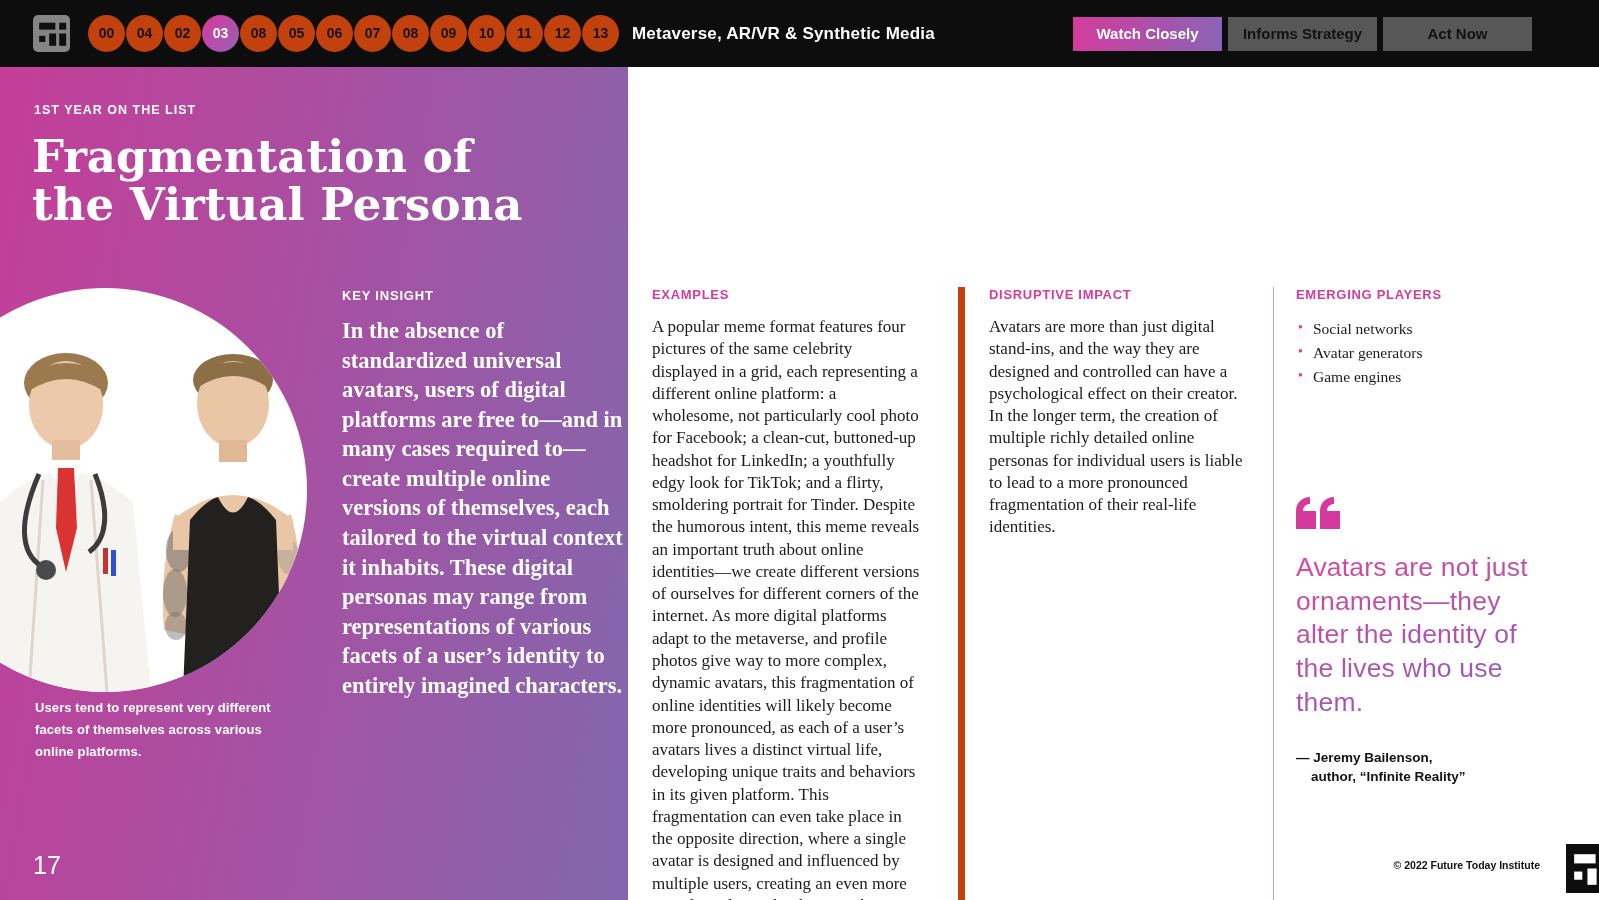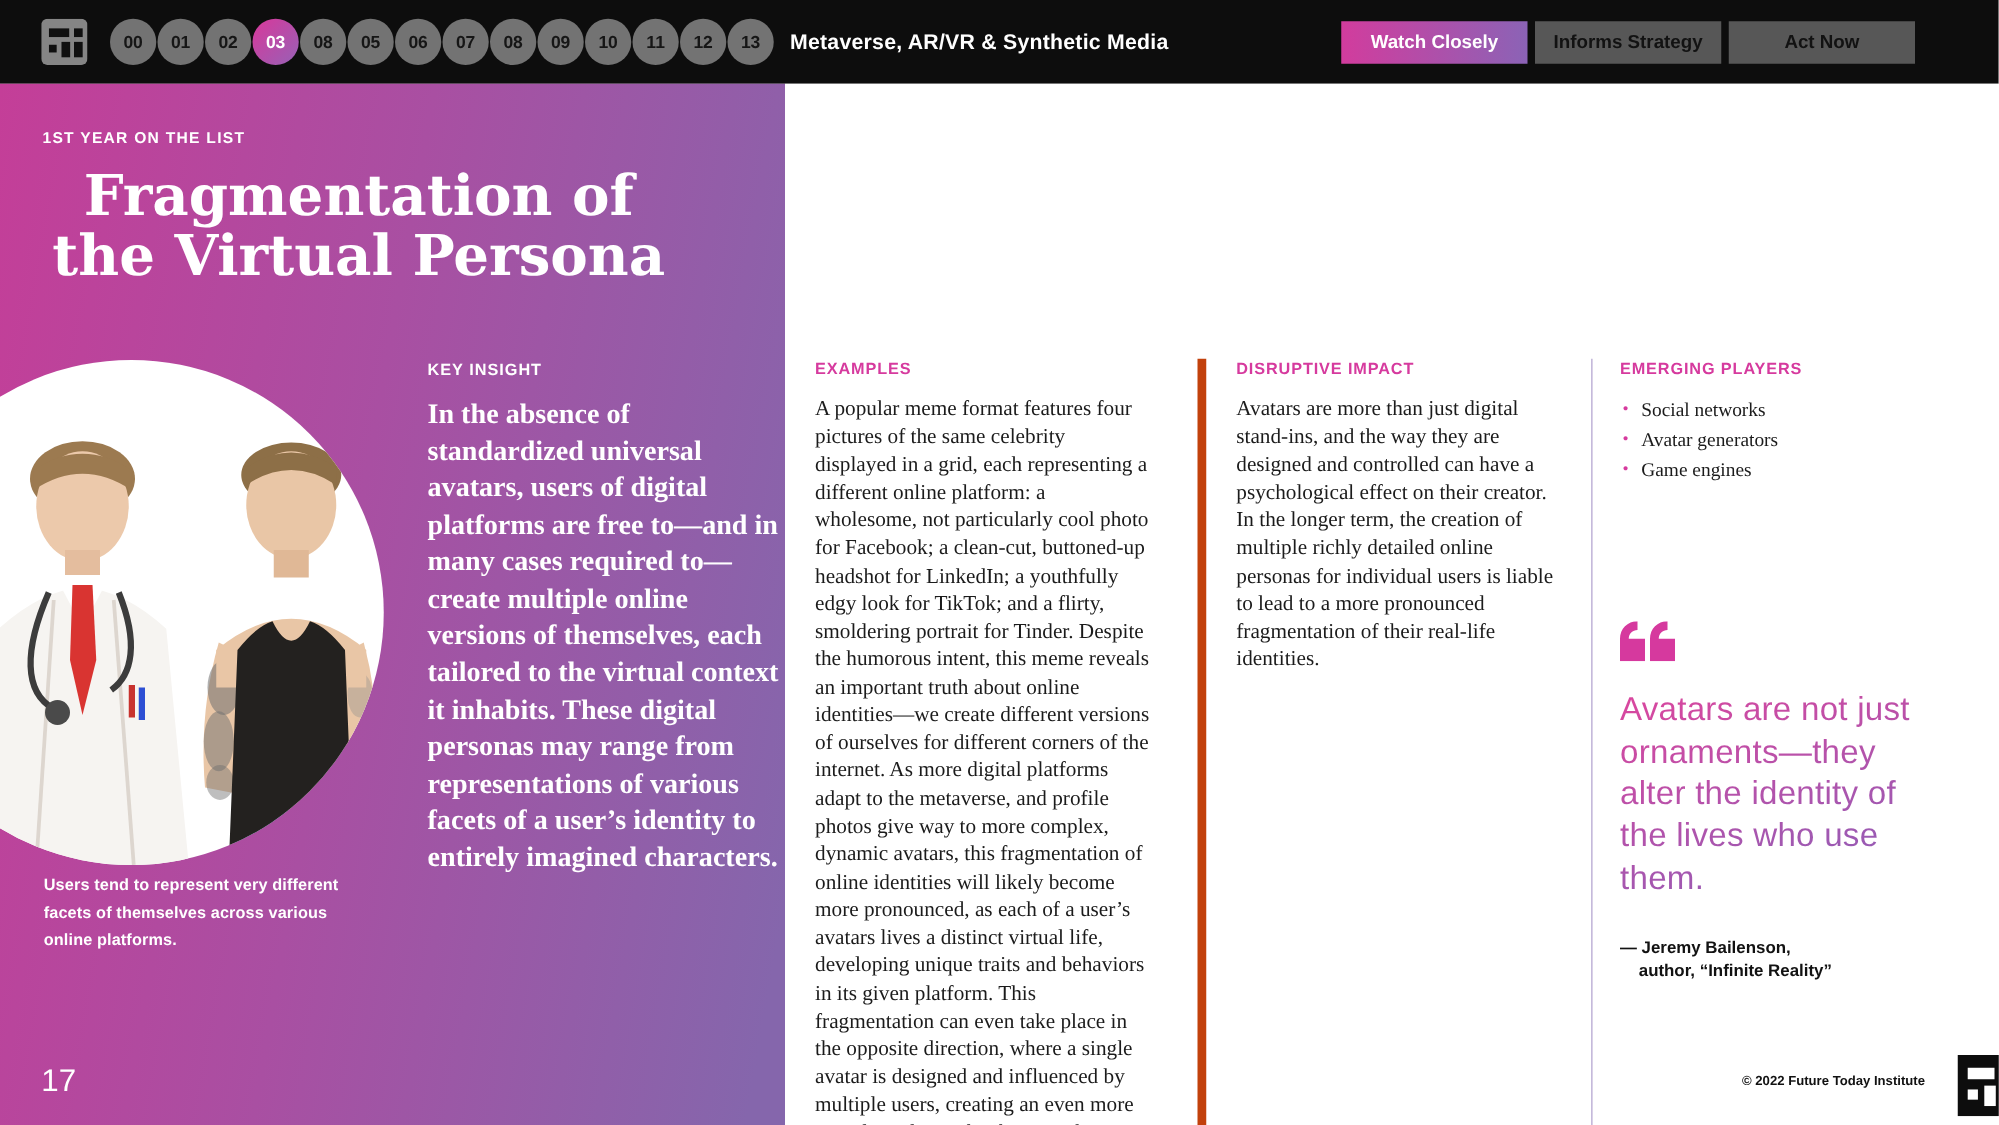--- a/index.html
+++ b/index.html
@@ -5,21 +5,21 @@
   * { margin:0; padding:0; box-sizing:border-box; }
   html,body { width:1599px; height:900px; overflow:hidden; background:#fff;
               font-family:"Liberation Sans", sans-serif; }
   .page { position:relative; width:1599px; height:900px; background:#fff; }
 
   
   .topbar { position:relative; height:67px; background:#0d0d0d;
             display:flex; align-items:center; padding:0 67px 0 33px; }
   .fti-logo { width:37px; height:37px; border-radius:5px; flex:0 0 auto; }
   .chapters { display:flex; align-items:center; margin-left:18px; }
-  .chip { width:37px; height:37px; border-radius:50%; background:#737373; border:none;
+  .chip { width:37px; height:37px; border-radius:50%; background:#c2410c; border:none;
           color:#161616; font:bold 14px/37px "Liberation Sans", sans-serif;
           text-align:center; margin-right:1px; cursor:pointer; flex:0 0 auto; }
   .chip.active { background:linear-gradient(135deg,#d23c9d 10%,#9a5fb5 95%); color:#fff; }
   .section-title { color:#fff; font-weight:bold; font-size:17px; margin-left:12px;
                    letter-spacing:0.2px; white-space:nowrap; }
   .actions { margin-left:auto; display:flex; gap:6px; }
   .action { width:149px; height:34px; background:#575757; border:none; color:#121212;
             font:bold 15px "Liberation Sans", sans-serif; cursor:pointer; }
   .action.active { background:linear-gradient(90deg,#d23c9d, #8b63b6); color:#fff; }
 
@@ -27,21 +27,21 @@
   .content { display:flex; height:833px; }
 
   
   .hero { position:relative; width:628px; height:100%; flex:0 0 auto;
           background:linear-gradient(100deg,#c43e98 0%,#a94fa2 45%,#8566ac 96%);
           color:#fff; overflow:hidden; }
   .eyebrow { position:absolute; left:34px; top:36px; font-size:12.5px; font-weight:bold;
              letter-spacing:1px; }
   .hero-title { position:absolute; left:32px; top:66px; width:510px;
                 font-family:"DejaVu Serif", "Liberation Serif", serif;
-                font-weight:bold; font-size:45px; line-height:1.07;text-align:center; }
+                font-weight:bold; font-size:45px; line-height:1.07; }
   .photo { position:absolute; left:-97px; top:221px; width:404px; height:404px;
            border-radius:50%; background:#fff; overflow:hidden; }
   .photo svg { display:block; width:404px; height:404px; }
   .photo-caption { position:absolute; left:35px; top:630px; width:262px;
                    font-size:13px; line-height:1.7; font-weight:bold; letter-spacing:0.1px; }
   .page-number { position:absolute; left:33px; bottom:20px; font-size:25px; font-weight:normal; }
 
   .key-insight { position:absolute; left:342px; top:221px; width:292px; }
   .ki-heading { font-size:13px; font-weight:bold; letter-spacing:0.8px; color:#fff; }
   .ki-body { margin-top:13px; font-family:"Liberation Serif", serif; font-weight:bold;
@@ -91,21 +91,21 @@
       <rect x="34" y="10" width="9" height="9" fill="#101010"></rect>
       <rect x="8" y="27" width="8" height="8" fill="#101010"></rect>
       <rect x="21" y="24" width="9" height="16" fill="#101010"></rect>
       <rect x="34" y="24" width="9" height="16" fill="#101010"></rect>
     </svg>
 
     <nav class="chapters">
 
         <button class="chip">00</button>
 
-        <button class="chip">01</button>
+        <button class="chip">04</button>
 
         <button class="chip">02</button>
 
         <button class="chip active">03</button>
 
         <button class="chip">08</button>
 
         <button class="chip">05</button>
 
         <button class="chip">06</button>

